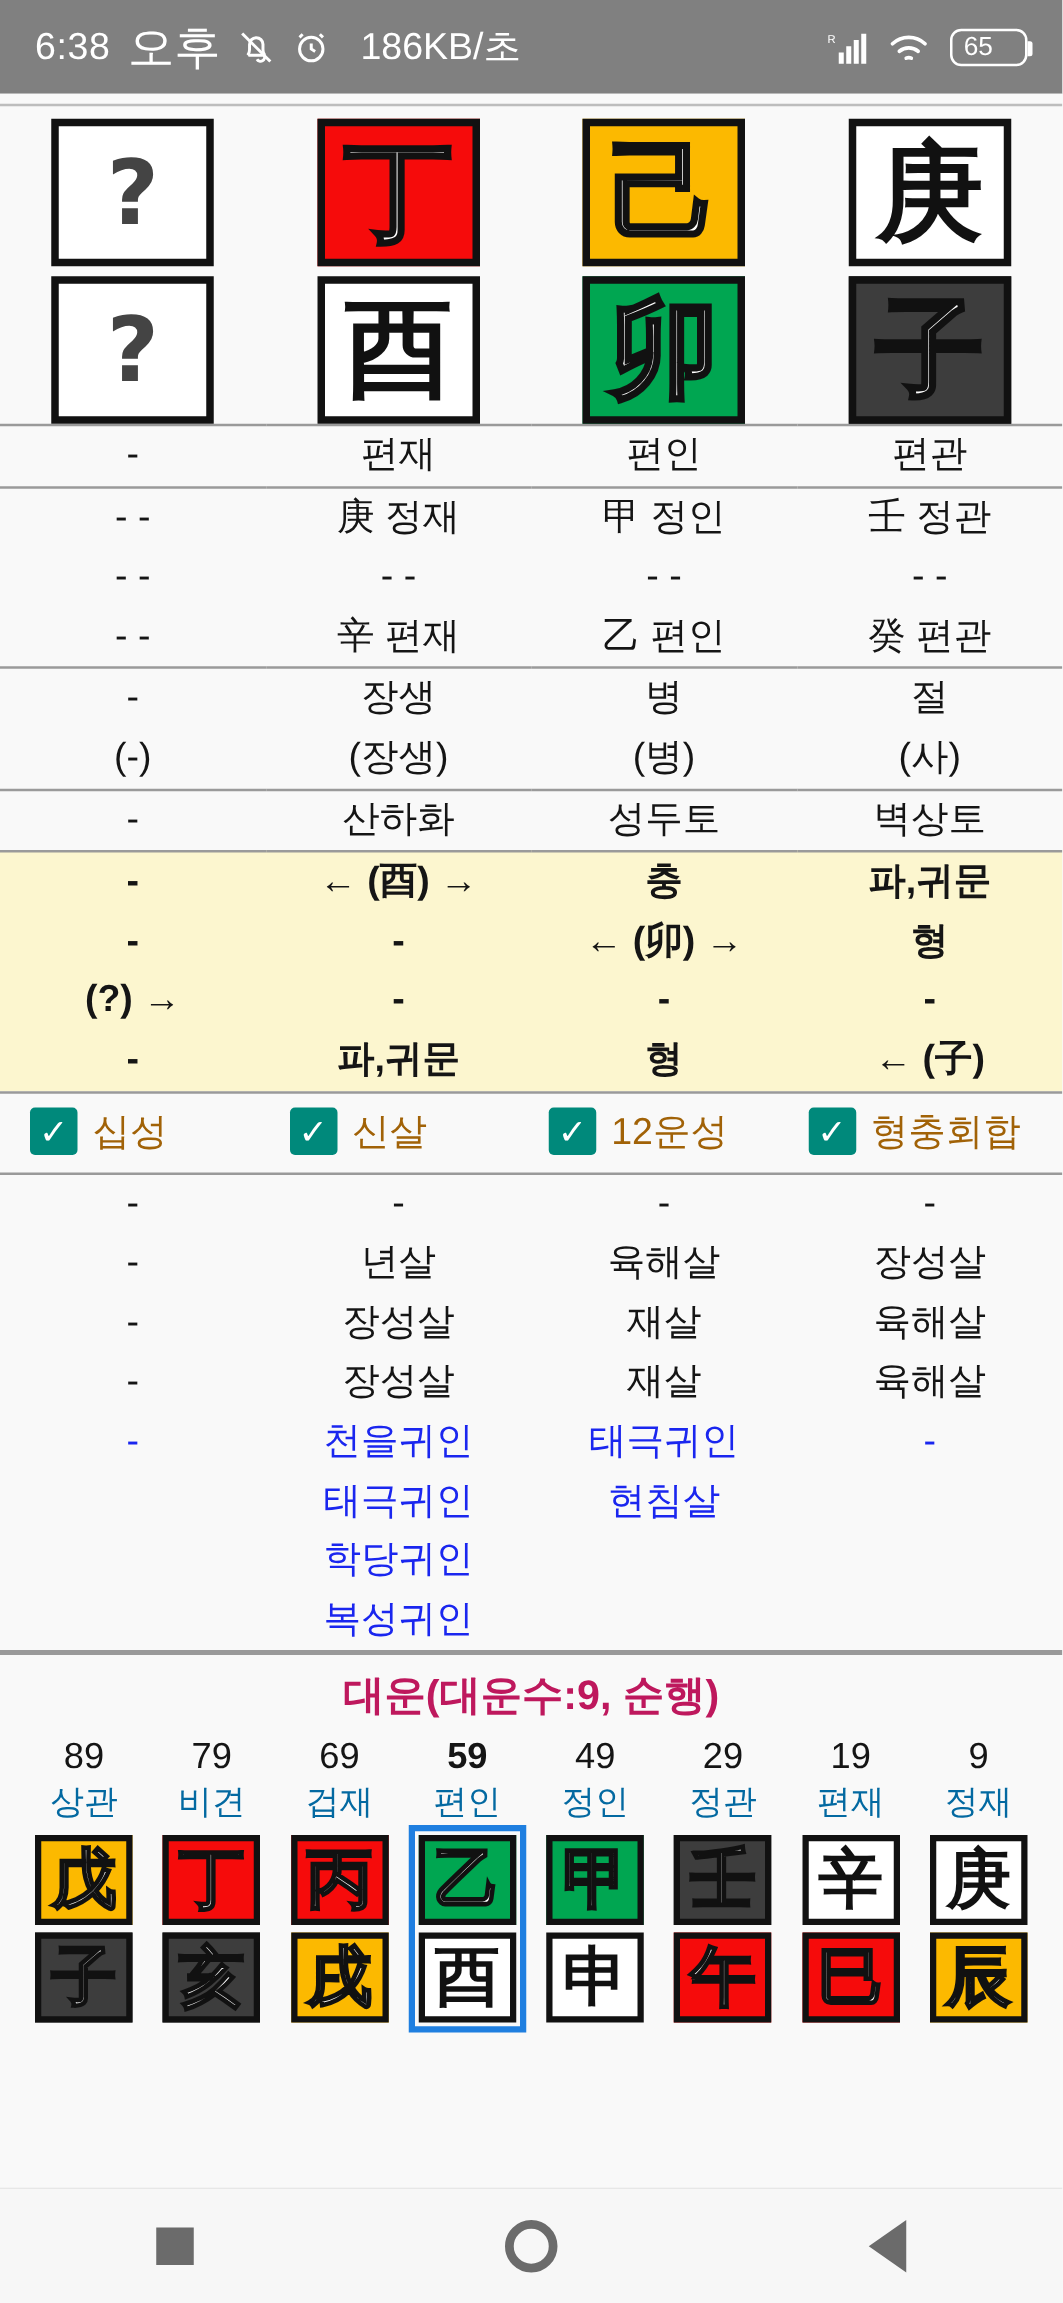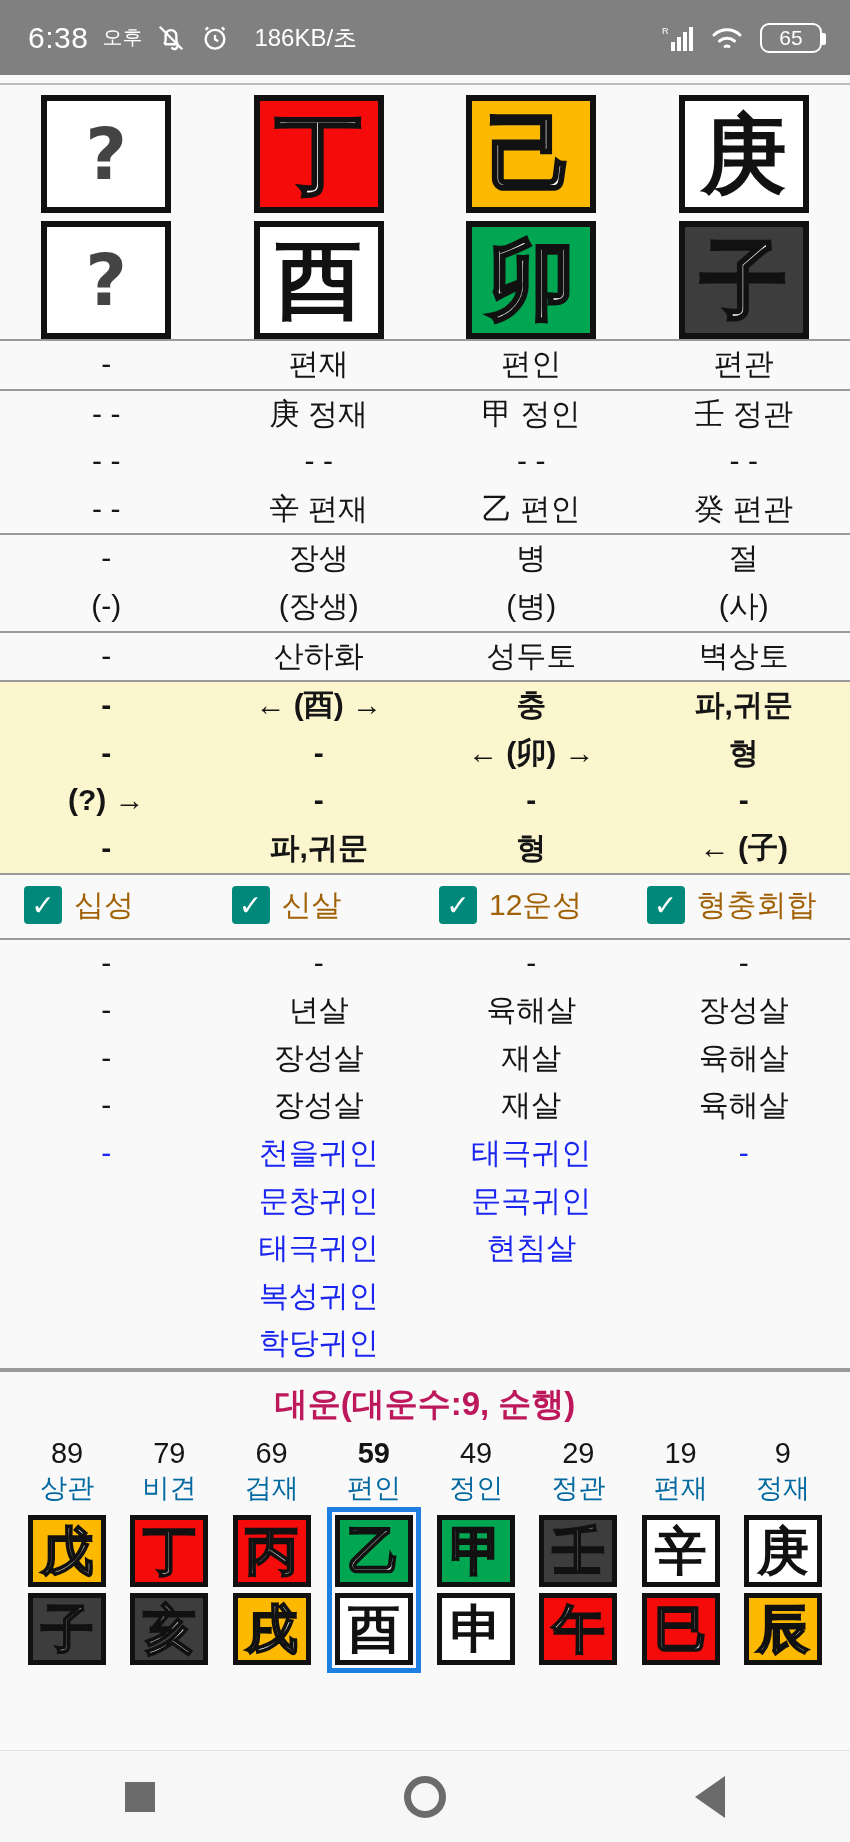--- a/index.html
+++ b/index.html
@@ -14,27 +14,27 @@
 
   
   .statusbar {
     height: 75px; background: #808080; color: #ffffff;
     display: flex; align-items: center; padding: 0 28px;
     font-size: 29px; flex: 0 0 75px;
   }
   .sb-left { display: flex; align-items: center; gap: 14px; }
   .sb-right { margin-left: auto; display: flex; align-items: center; gap: 16px; }
   .sb-time { font-size: 30px; letter-spacing: .5px; }
-  .sb-ampm { font-size: 20px; }
-  .sb-net { font-size: 24px; margin-left: 10px; }
+  .sb-ampm { font-size: 37px; }
+  .sb-net { font-size: 30px; margin-left: 10px; }
   .icon-bell-off, .icon-alarm { width: 30px; height: 30px; position: relative; display: inline-block; }
   .icon-bell-off svg, .icon-alarm svg, .icon-signal svg, .icon-wifi svg { display: block; }
   .battery {
     border: 2.5px solid #ffffff; border-radius: 9px; padding: 1px 9px 1px 9px;
-    font-size: 21px; line-height: 24px; min-width: 62px; text-align: center; position: relative;
+    font-size: 21px; line-height: 24px; min-width: 62px; position: relative;
   }
   .battery::after {
     content: ""; position: absolute; right: -6px; top: 8px; width: 4px; height: 12px;
     background: #ffffff; border-radius: 0 2px 2px 0;
   }
 
   
   .content { flex: 1 1 auto; overflow: hidden; position: relative; background: #f9f9f9; }
   .topcut { height: 10px; background: #f9f9f9; border-bottom: 2px solid #bdbdbd; position: relative; }
   .topcut::after {
@@ -334,39 +334,33 @@
     <table class="tbl">
       <tbody>
           <tr>
         <td class="bluecell">-</td>
         <td class="bluecell">천을귀인</td>
         <td class="bluecell">태극귀인</td>
         <td class="bluecell">-</td>
       </tr>
       <tr>
         <td class="bluecell"></td>
-        <td class="bluecell">문창귀인</td>
-        <td class="bluecell">문곡귀인</td>
-        <td class="bluecell"></td>
-      </tr>
-      <tr>
-        <td class="bluecell"></td>
         <td class="bluecell">태극귀인</td>
         <td class="bluecell">현침살</td>
         <td class="bluecell"></td>
       </tr>
       <tr>
         <td class="bluecell"></td>
+        <td class="bluecell">학당귀인</td>
+        <td class="bluecell"></td>
+        <td class="bluecell"></td>
+      </tr>
+      <tr>
+        <td class="bluecell"></td>
         <td class="bluecell">복성귀인</td>
-        <td class="bluecell"></td>
-        <td class="bluecell"></td>
-      </tr>
-      <tr>
-        <td class="bluecell"></td>
-        <td class="bluecell">학당귀인</td>
         <td class="bluecell"></td>
         <td class="bluecell"></td>
       </tr>
     </tbody>
       </table>
 
     <div class="daeun-wrap">
       <div class="daeun-title">대운(대운수:9, 순행)</div>
       <div class="daeun-grid">
 

